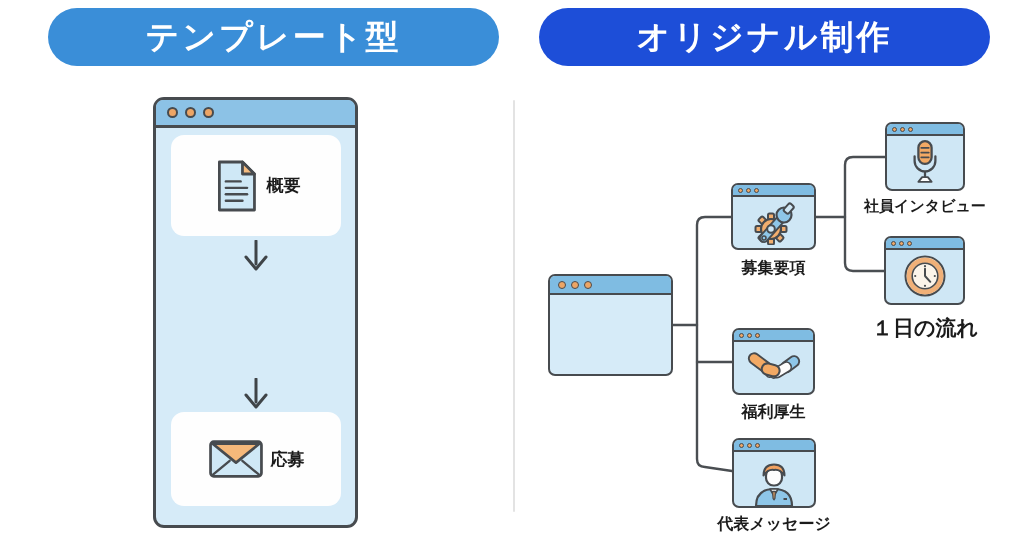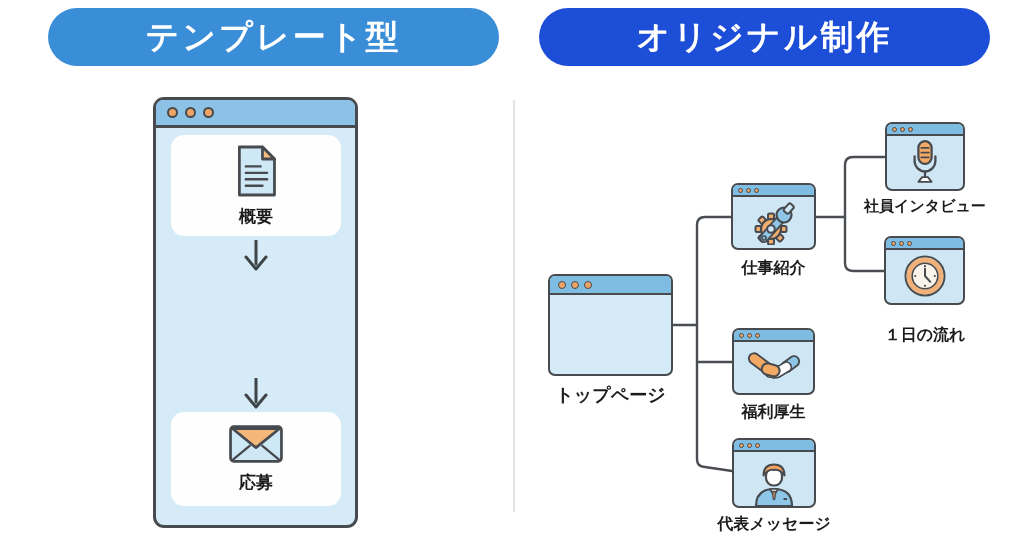--- a/index.html
+++ b/index.html
@@ -20,21 +20,21 @@
 
   
   #left-window { position:absolute; left:153px; top:97px; width:205px; height:431px;
                  background:#d6ebf8; border:3px solid #474b4f; border-radius:11px; }
   #left-window .big-header { height:28px; background:#8cc2e6; border-bottom:3px solid #474b4f;
                  border-radius:7px 7px 0 0; display:flex; align-items:center;
                  gap:7px; padding-left:11px; }
   .dot-big { width:11px; height:11px; border-radius:50%; background:#eca566;
              border:2px solid #474b4f; }
   .flow-card { position:absolute; left:15px; width:170px; background:#fefefe;
-               border-radius:13px; display:flex; flex-direction:column;
+               border-radius:13px; display:flex; flex-direction:row;
                align-items:center; justify-content:center; gap:7px; }
   #card-overview    { top:35px;  height:101px; }
   #card-requirements{ top:173px; height:101px; }
   #card-apply       { top:312px; height:94px;  }
   .card-label { font-size:17px; font-weight:700; color:#1b1b1b; }
   .flow-arrow { position:absolute; }
 
   
   .mini { position:absolute; background:#cfe7f5; border:2.5px solid #474b4f;
           border-radius:7px; overflow:hidden; }
@@ -56,21 +56,21 @@
   #win-top-page .bd { height:81px; }
   .mini .bd-sm { height:51px; }
 
   .node-label { position:absolute; text-align:center; font-weight:700;
                 color:#1b1b1b; }
   #label-top-page  { left:543px; top:383px; width:135px; font-size:18px; }
   #label-job       { left:723px; top:258px; width:101px; font-size:16px; }
   #label-benefit   { left:723px; top:402px; width:101px; font-size:16px; }
   #label-ceo       { left:707px; top:514px; width:134px; font-size:16px; }
   #label-interview { left:853px; top:197px; width:144px; font-size:15px;font-family:Liberation Serif, serif; }
-  #label-daily     { left:863px; top:325px; width:124px; font-size:16px; }
+  #label-daily     { left:863px; top:314px; width:124px; font-size:21px; }
 
   #connectors { position:absolute; left:0; top:0; pointer-events:none; }
 </style>
 </head>
 <body>
 
 <div id="canvas">
 
   <div class="badge" id="badge-left">テンプレート型</div>
   <div class="badge" id="badge-right">オリジナル制作</div>
@@ -130,21 +130,20 @@
   </svg>
 
   <div class="mini" id="win-top-page">
     <div class="hd hd-lg">
       <span class="dot-lg"></span>
       <span class="dot-lg"></span>
       <span class="dot-lg"></span>
     </div>
     <div class="bd"></div>
   </div>
-  <div class="node-label" id="label-top-page">トップページ</div>
 
   <div class="mini" id="win-job">
     <div class="hd hd-sm">
       <span class="dot-sm"></span>
       <span class="dot-sm"></span>
       <span class="dot-sm"></span>
     </div>
     <div class="bd bd-sm">
       <svg width="44" height="44" viewBox="0 0 44 44">
         <g fill="#f2ae6e" stroke="#474b4f" stroke-width="2">
@@ -160,21 +159,21 @@
         <circle cx="19" cy="28" r="10" fill="#f2ae6e" stroke="#474b4f" stroke-width="2.2"></circle>
         <line x1="12" y1="37" x2="28" y2="19" stroke="#474b4f" stroke-width="10" stroke-linecap="round"></line>
         <line x1="12" y1="37" x2="28" y2="19" stroke="#8ec6e8" stroke-width="6.2" stroke-linecap="round"></line>
         <circle cx="12" cy="37" r="2" fill="none" stroke="#474b4f" stroke-width="1.6"></circle>
         <circle cx="32" cy="14" r="7.5" fill="#8ec6e8" stroke="#474b4f" stroke-width="2.2"></circle>
         <rect x="33.5" y="2.5" width="6.5" height="10" rx="2" fill="#cfe7f5" stroke="#474b4f" stroke-width="2" transform="rotate(42 36.7 7.5)"></rect>
         <circle cx="19" cy="28" r="3.8" fill="#cfe7f5" stroke="#474b4f" stroke-width="2"></circle>
       </svg>
     </div>
   </div>
-  <div class="node-label" id="label-job">仕事紹介</div>
+  <div class="node-label" id="label-job">募集要項</div>
 
   <div class="mini" id="win-interview">
     <div class="hd hd-sm">
       <span class="dot-sm"></span>
       <span class="dot-sm"></span>
       <span class="dot-sm"></span>
     </div>
     <div class="bd bd-sm">
       <svg width="34" height="46" viewBox="0 0 36 48">
         <rect x="11" y="2" width="14" height="24" rx="7" fill="#f2a964" stroke="#474b4f" stroke-width="2.4"></rect>

